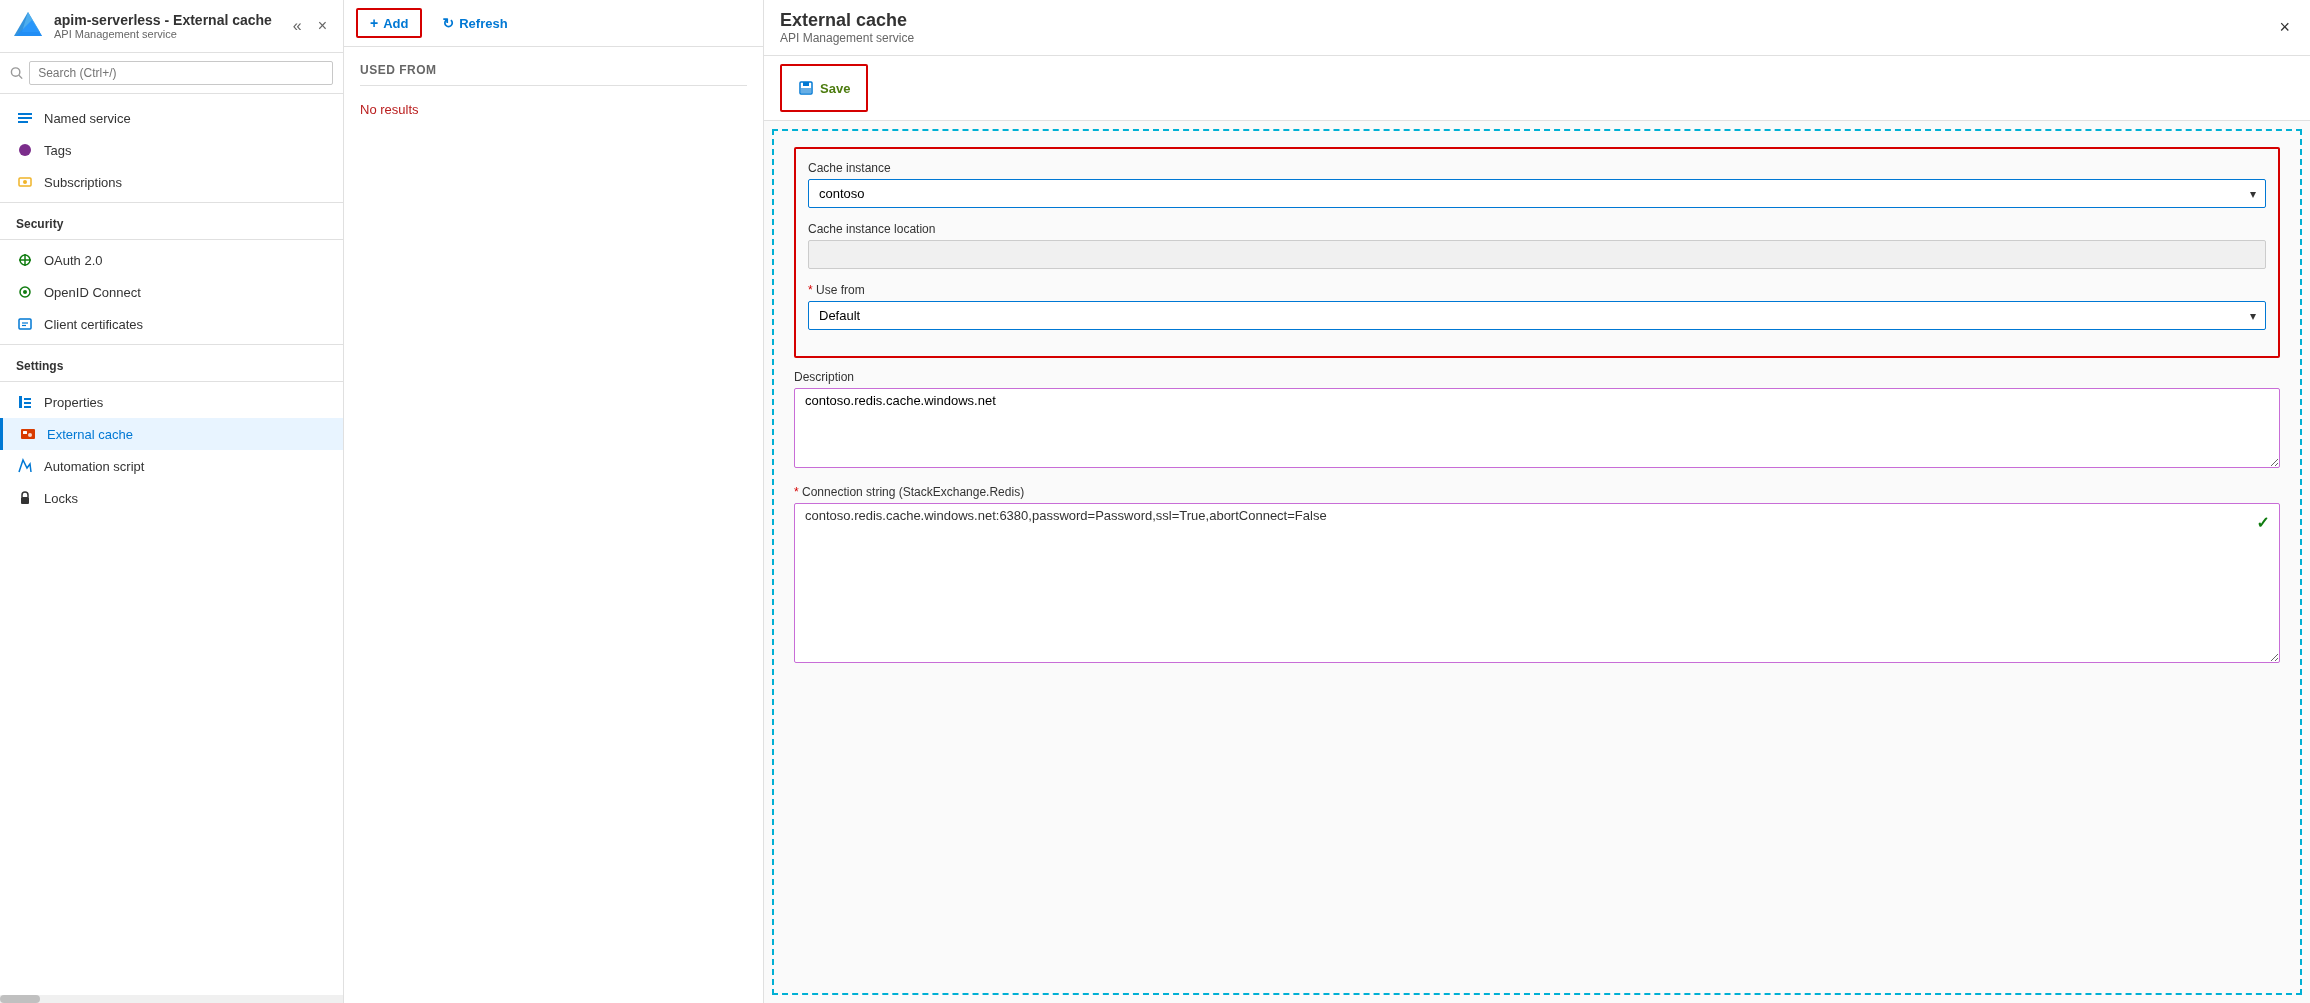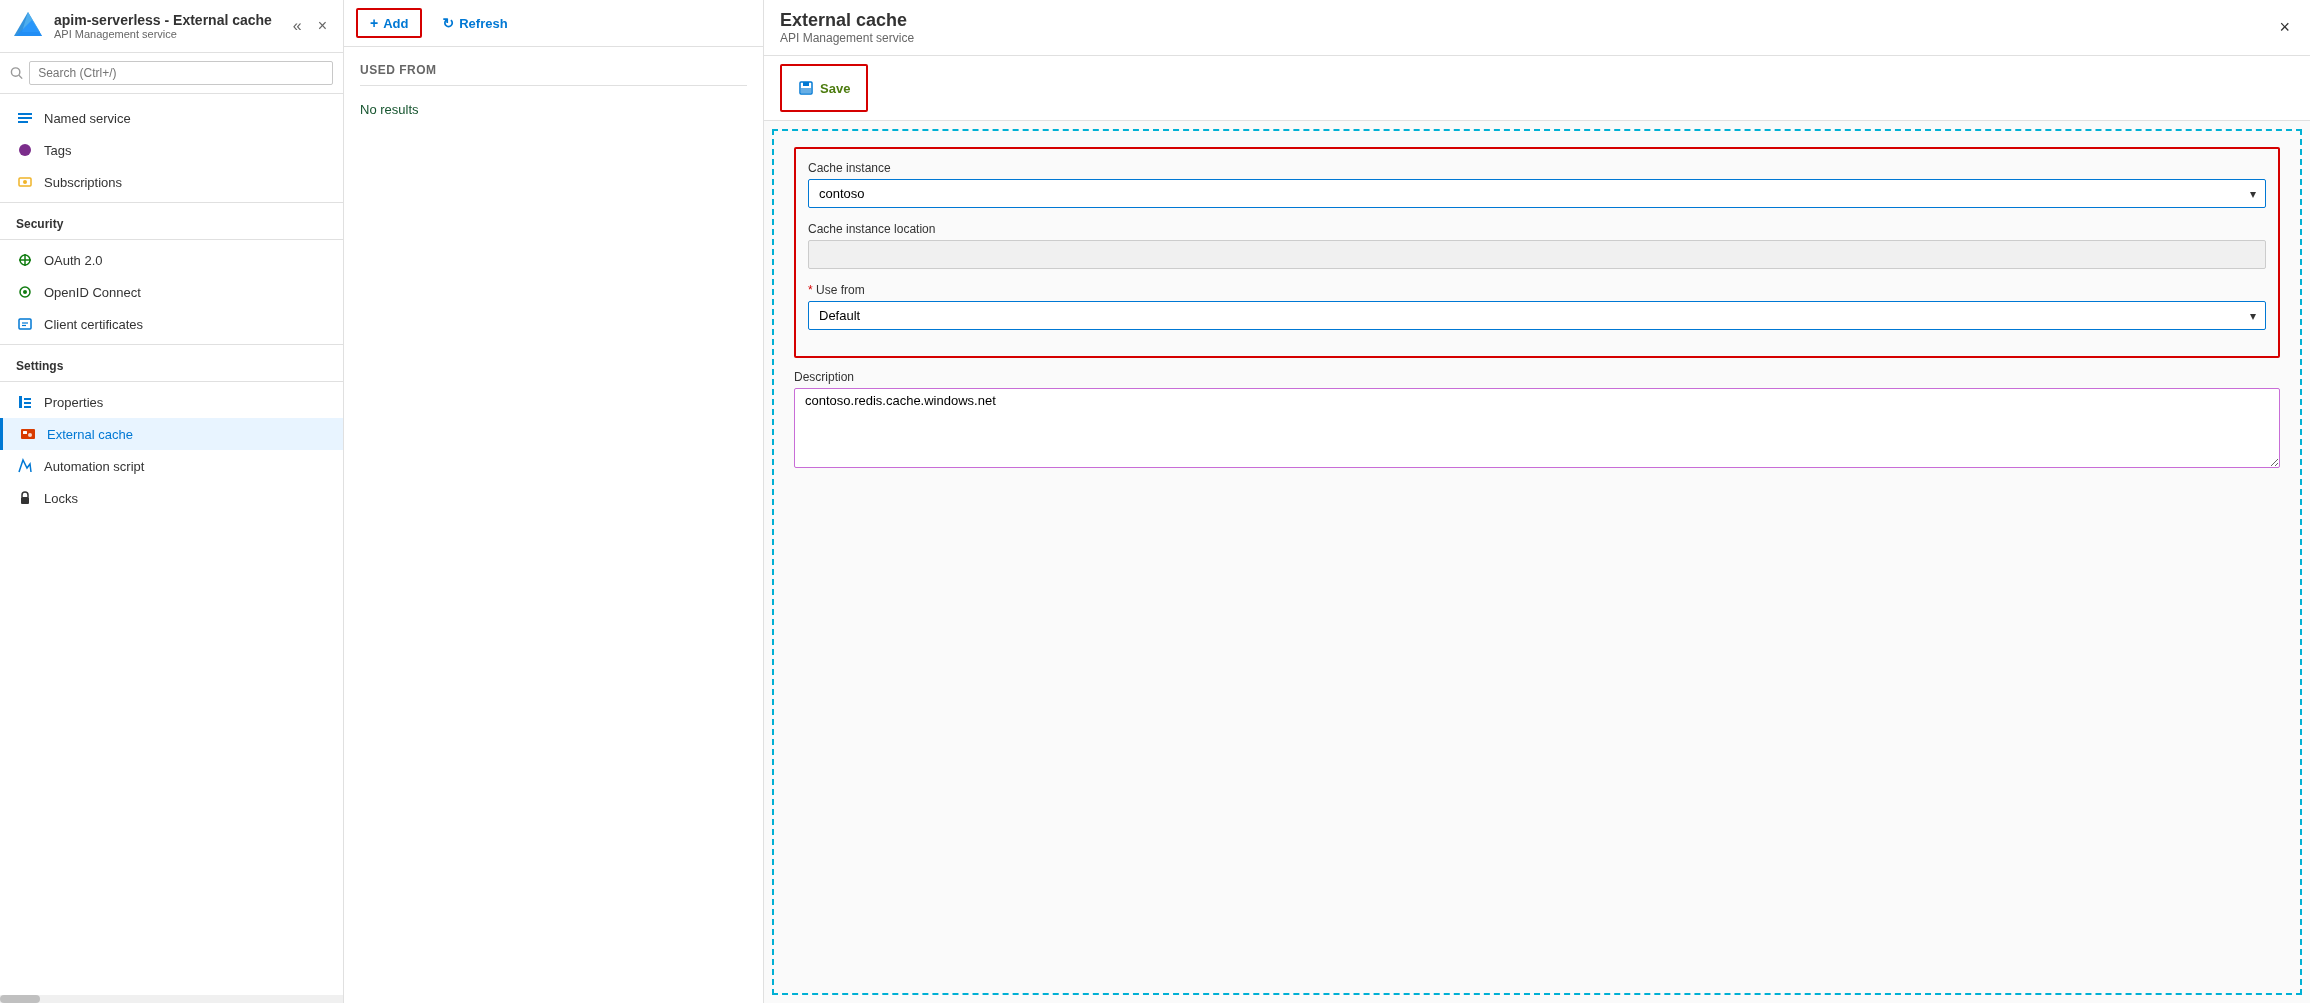--- a/index.html
+++ b/index.html
@@ -198,21 +198,21 @@
       font-weight: 600;
       color: #666;
       text-transform: uppercase;
       padding-bottom: 8px;
       border-bottom: 1px solid #e0e0e0;
       margin-bottom: 12px;
       letter-spacing: 0.5px;
     }
 
     .no-results {
-      color: #14532d;
+      color: #b91c1c;
       font-size: 13px;
       padding: 4px 0;
     }
 
     
     .right-panel {
       flex: 1;
       background: #fafafa;
       display: flex;
       flex-direction: column;
@@ -608,15 +608,22 @@
         </div>
       </div>
 
     </div>
 
     <div class="form-field">
       <label class="form-label">Description</label>
       <textarea class="form-textarea" rows="4" style="">contoso.redis.cache.windows.net</textarea>
     </div>
 
+    <div class="form-field">
+      <label class="form-label required">Connection string (StackExchange.Redis)</label>
+      <div class="connection-wrapper">
+        <textarea class="form-textarea connection-string" rows="6" style="">contoso.redis.cache.windows.net:6380,password=Password,ssl=True,abortConnect=False</textarea>
+        <span class="valid-check">✓</span>
+      </div>
+    </div>
 
   </div>
 </div>
 
 </body></html>

